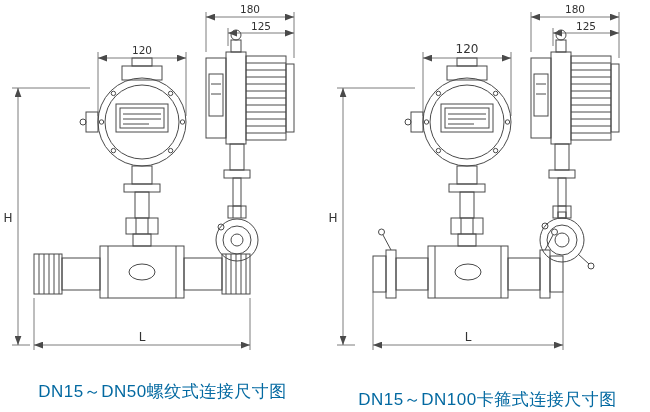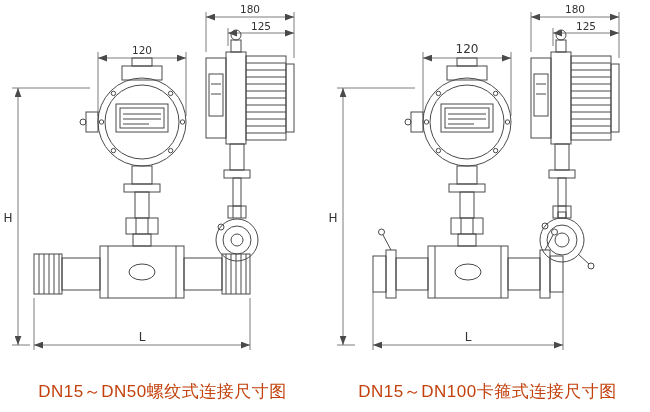--- a/index.html
+++ b/index.html
@@ -13,26 +13,26 @@
   }
   .drawing { position: absolute; top: 0; }
   #left-drawing  { left: 0; }
   #right-drawing { left: 325px; }
   .caption {
     position: absolute;
     top: 380px;
     width: 325px;
     text-align: center;
     font-size: 17px;
-    color: #c2410c;
+    color: #0369a1;
     letter-spacing: 0.5px;
     white-space: nowrap;
   }
   #caption-left  { left: 0; }
-  #caption-right { left: 325px; }
+  #caption-right { left: 325px; margin-top: 8px; }
   svg { display: block; }
   svg text {
     font-family: "DejaVu Sans", sans-serif;
     fill: #333333;
     stroke: none;
   }
   .dim    { font-size: 10.5px; }
   .dimBig { font-size: 12px; }
   .lines  { stroke: #4a4a4a; fill: none; stroke-width: 1; }
   .thin   { stroke: #5a5a5a; fill: none; stroke-width: 0.8; }

